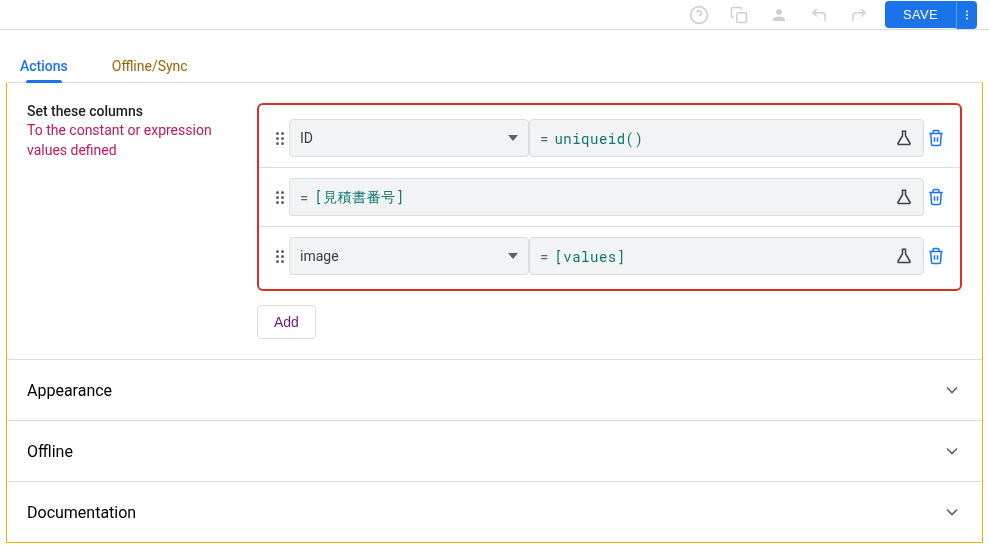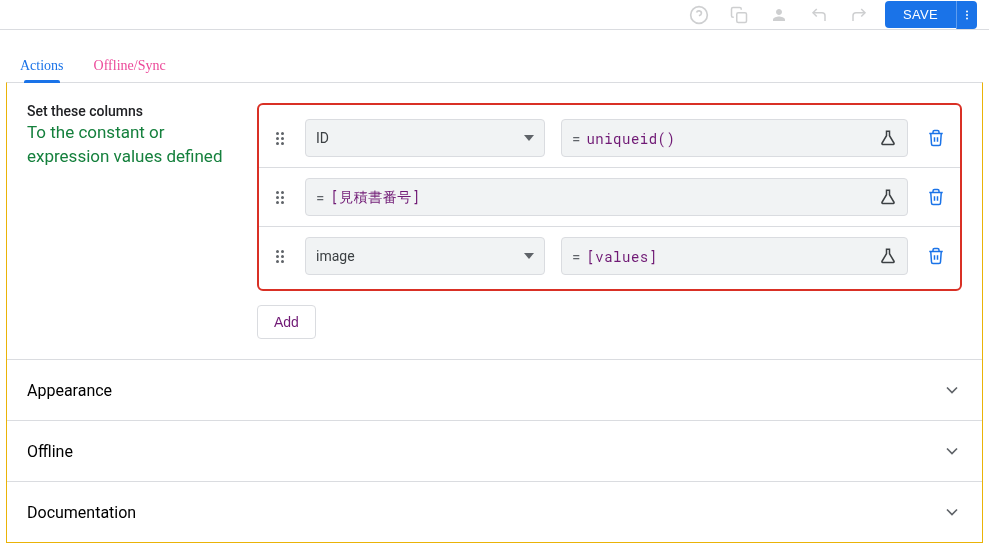--- a/index.html
+++ b/index.html
@@ -13,48 +13,48 @@
       justify-content: flex-end;
       padding: 0 12px;
       gap: 16px;
     }
     .topbar-icons { display: flex; align-items: center; gap: 20px; color: #5f6368; }
     .topbar-icon { width: 20px; height: 20px; display: flex; align-items: center; justify-content: center; cursor: pointer; opacity: 0.3; }
     .save-btn-group { display: flex; align-items: center; }
     .save-btn { background: #1a73e8; color: #fff; border: none; padding: 6px 18px; font-size: 13px; font-weight: 500; border-radius: 4px 0 0 4px; cursor: pointer; letter-spacing: 0.3px; }
     .save-btn-more { background: #1a73e8; color: #fff; border: none; border-left: 1px solid rgba(255,255,255,0.3); padding: 6px 4px; border-radius: 0 4px 4px 0; cursor: pointer; height: 28px; display:flex; align-items:center; }
     
-    .tabs { display: flex; gap: 30px; padding: 20px 20px 0 20px; border-bottom: none; font-family: Liberation Serif, serif; }
-    .tab { padding: 8px 0; font-size: 14px; color: #ec4899; cursor: pointer; position: relative; }
+    .tabs { display: flex; gap: 44px; padding: 20px 20px 0 20px; border-bottom: none; }
+    .tab { padding: 8px 0; font-size: 14px; color: #a16207; cursor: pointer; position: relative; }
     .tab.active { color: #1a73e8; font-weight: 500; }
     .tab.active::after { content: ''; position: absolute; bottom: -1px; left: 50%; transform: translateX(-50%); width: 36px; height: 3px; background: #1a73e8; border-radius: 2px 2px 0 0; }
     
     .content { border: 1px solid #eab308; border-top: 1px solid #dadce0; margin: 0 6px; border-radius: 0; }
     
     .section-row { display: flex; padding: 20px; border-bottom: 1px solid #dadce0; }
     .section-label { width: 230px; padding-right: 20px; }
     .section-label .title { font-weight: 500; font-size: 14px; color: #202124; margin-bottom: 2px; }
-    .section-label .desc { font-size: 17px; color: #15803d; line-height: 1.4; }
+    .section-label .desc { font-size: 14px; color: #be185d; line-height: 1.4; }
     .section-body { flex: 1; }
     
     .column-rows-box { border: 2px solid #d93025; border-radius: 6px; padding: 4px 0; }
-    .column-row { display: flex; align-items: center; padding: 10px 12px; border-bottom: 1px solid #dadce0; gap: 16px; }
+    .column-row { display: flex; align-items: center; padding: 10px 12px; border-bottom: 1px solid #dadce0; gap: 0; }
     .column-row:last-child { border-bottom: none; }
     
     .drag-handle { width: 18px; height: 18px; display: flex; align-items: center; justify-content: center; color: #5f6368; cursor: grab; }
     .drag-dots { display: grid; grid-template-columns: repeat(2, 3px); grid-template-rows: repeat(3, 3px); gap: 2px; }
     .drag-dots span { width: 3px; height: 3px; background: #5f6368; border-radius: 50%; }
     
     .column-select { flex: 0 0 240px; background: #f1f3f4; border: 1px solid #dadce0; border-radius: 4px; padding: 8px 10px; display: flex; align-items: center; justify-content: space-between; cursor: pointer; height: 38px; }
     .column-select .name { color: #3c4043; font-size: 14px; }
     .column-select .chev { color: #5f6368; }
     
     .expr-input { flex: 1; background: #f1f3f4; border: 1px solid #dadce0; border-radius: 4px; padding: 8px 10px; display: flex; align-items: center; gap: 6px; height: 38px; }
     .expr-eq { color: #5f6368; font-family: 'Roboto Mono', monospace; font-size: 14px; }
-    .expr-text { font-family: 'Roboto Mono', monospace; font-size: 14px; color: #701a75; letter-spacing: 0.5px; }
+    .expr-text { font-family: 'Roboto Mono', monospace; font-size: 14px; color: #0f766e; letter-spacing: 0.5px; }
     .flask { margin-left: auto; color: #3c4043; cursor: pointer; }
     
     .delete-btn { color: #1a73e8; cursor: pointer; width: 24px; height: 24px; display: flex; align-items: center; justify-content: center; }
     
     .add-btn { margin-top: 14px; background: #fff; border: 1px solid #dadce0; color: #701a75; padding: 8px 16px; font-size: 14px; border-radius: 4px; cursor: pointer; font-weight: 500; }
     
     .collapsible-section { display: flex; align-items: center; justify-content: space-between; padding: 20px; border-bottom: 1px solid #dadce0; cursor: pointer; }
     .collapsible-section:last-child { border-bottom: none; }
     .collapsible-title { font-size: 16px; color: #000000; }
     .expand-chev { color: #5f6368; }

